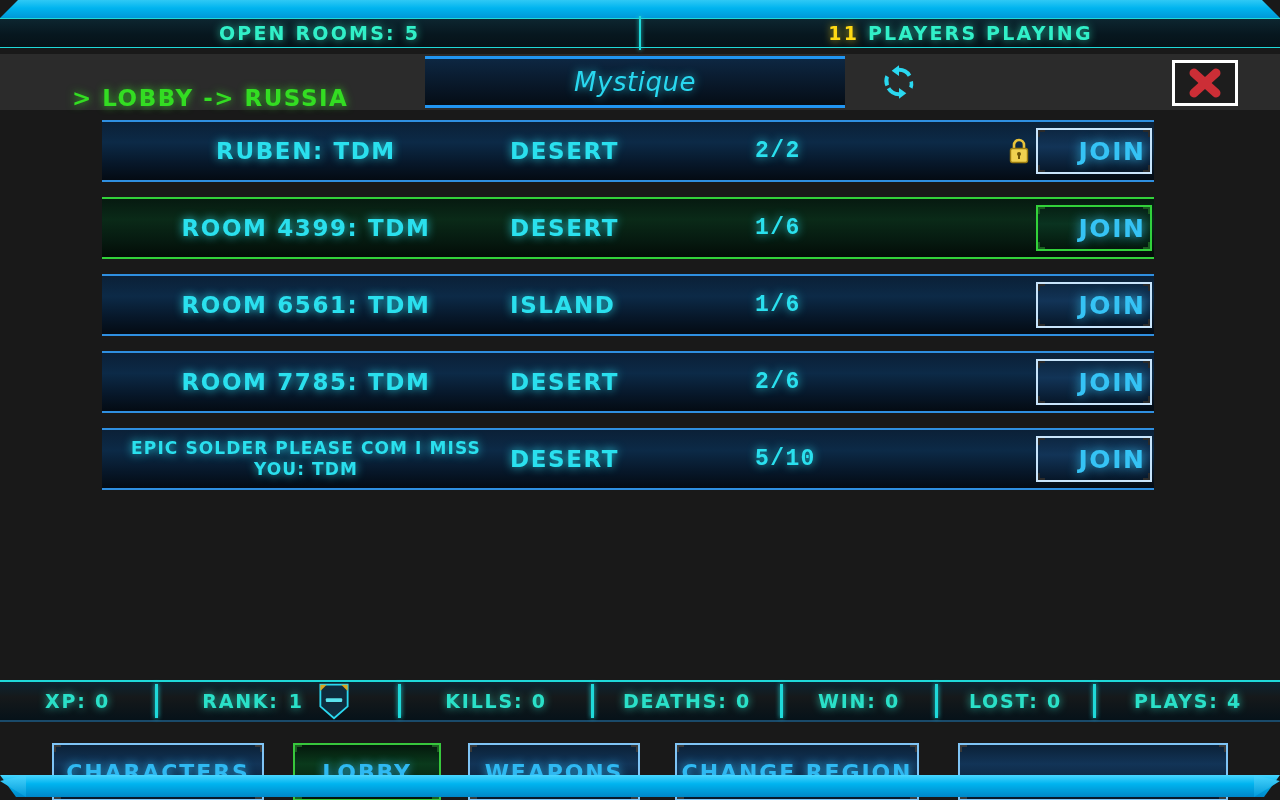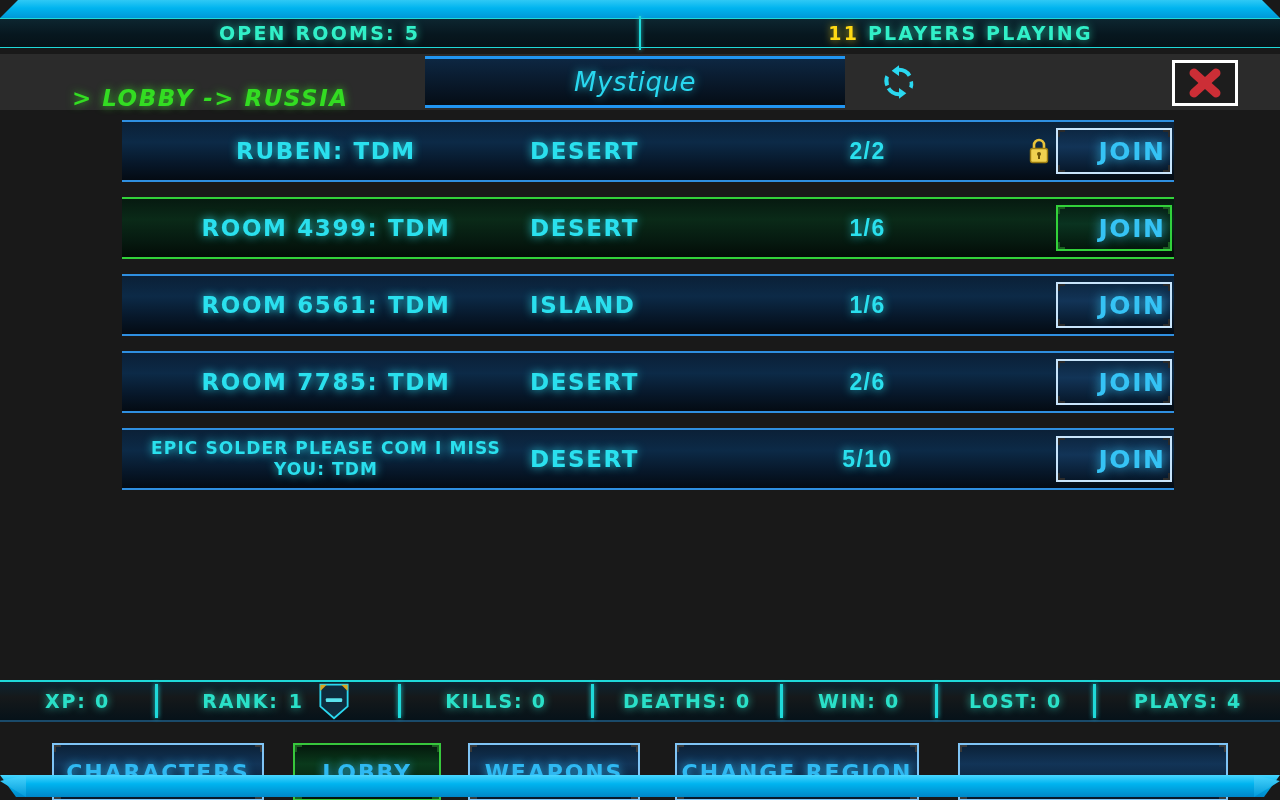--- a/index.html
+++ b/index.html
@@ -87,21 +87,20 @@
     background: #2b2b2b;
     display: flex;
     align-items: center;
   }
   .breadcrumb {
     width: 425px;
     padding-left: 72px;
     font-family: "DejaVu Sans", sans-serif;
     font-size: 23px;
     font-weight: bold;
-    font-style: italic;
     letter-spacing: 1.5px;
     color: #33dd22;
     text-shadow: 0 0 9px rgba(51,221,34,0.8);
     text-transform: uppercase;
     white-space: nowrap;
     margin-top: 32px;
   }
   .name-field {
     width: 420px;
     height: 52px;
@@ -135,21 +134,21 @@
     background: #1d1d1d;
     border: 3px solid #ffffff;
     display: flex; align-items: center; justify-content: center;
     cursor: pointer;
   }
 
   
   .room-list {
     position: absolute;
     top: 120px;
-    left: 122px;
+    left: 102px;
     width: 1052px;
   }
   .room-row {
     position: relative;
     height: 62px;
     margin-bottom: 15px;
     display: flex;
     align-items: center;
     background: linear-gradient(180deg, #0b2037 0%, #0c2a47 35%, #071729 72%, #040b13 100%);
     border-top: 2px solid #2f8fe0;
@@ -185,22 +184,21 @@
     font-family: "DejaVu Sans", sans-serif;
     font-size: 23px;
     font-weight: bold;
     letter-spacing: 1.6px;
     color: #2ae0ee;
     text-shadow: 0 0 10px rgba(42,224,238,0.85);
     text-transform: uppercase;
   }
   .room-slots {
     width: 185px;
-    text-align: center;
-    font-family: Liberation Sans, sans-serif;
+    font-family: Liberation Mono, monospace;
     font-size: 23px;
     font-weight: bold;
     letter-spacing: 1.4px;
     color: #2ae0ee;
     text-shadow: 0 0 10px rgba(42,224,238,0.85);
   }
   .room-tail {
     flex: 1;
     display: flex;
     align-items: center;

